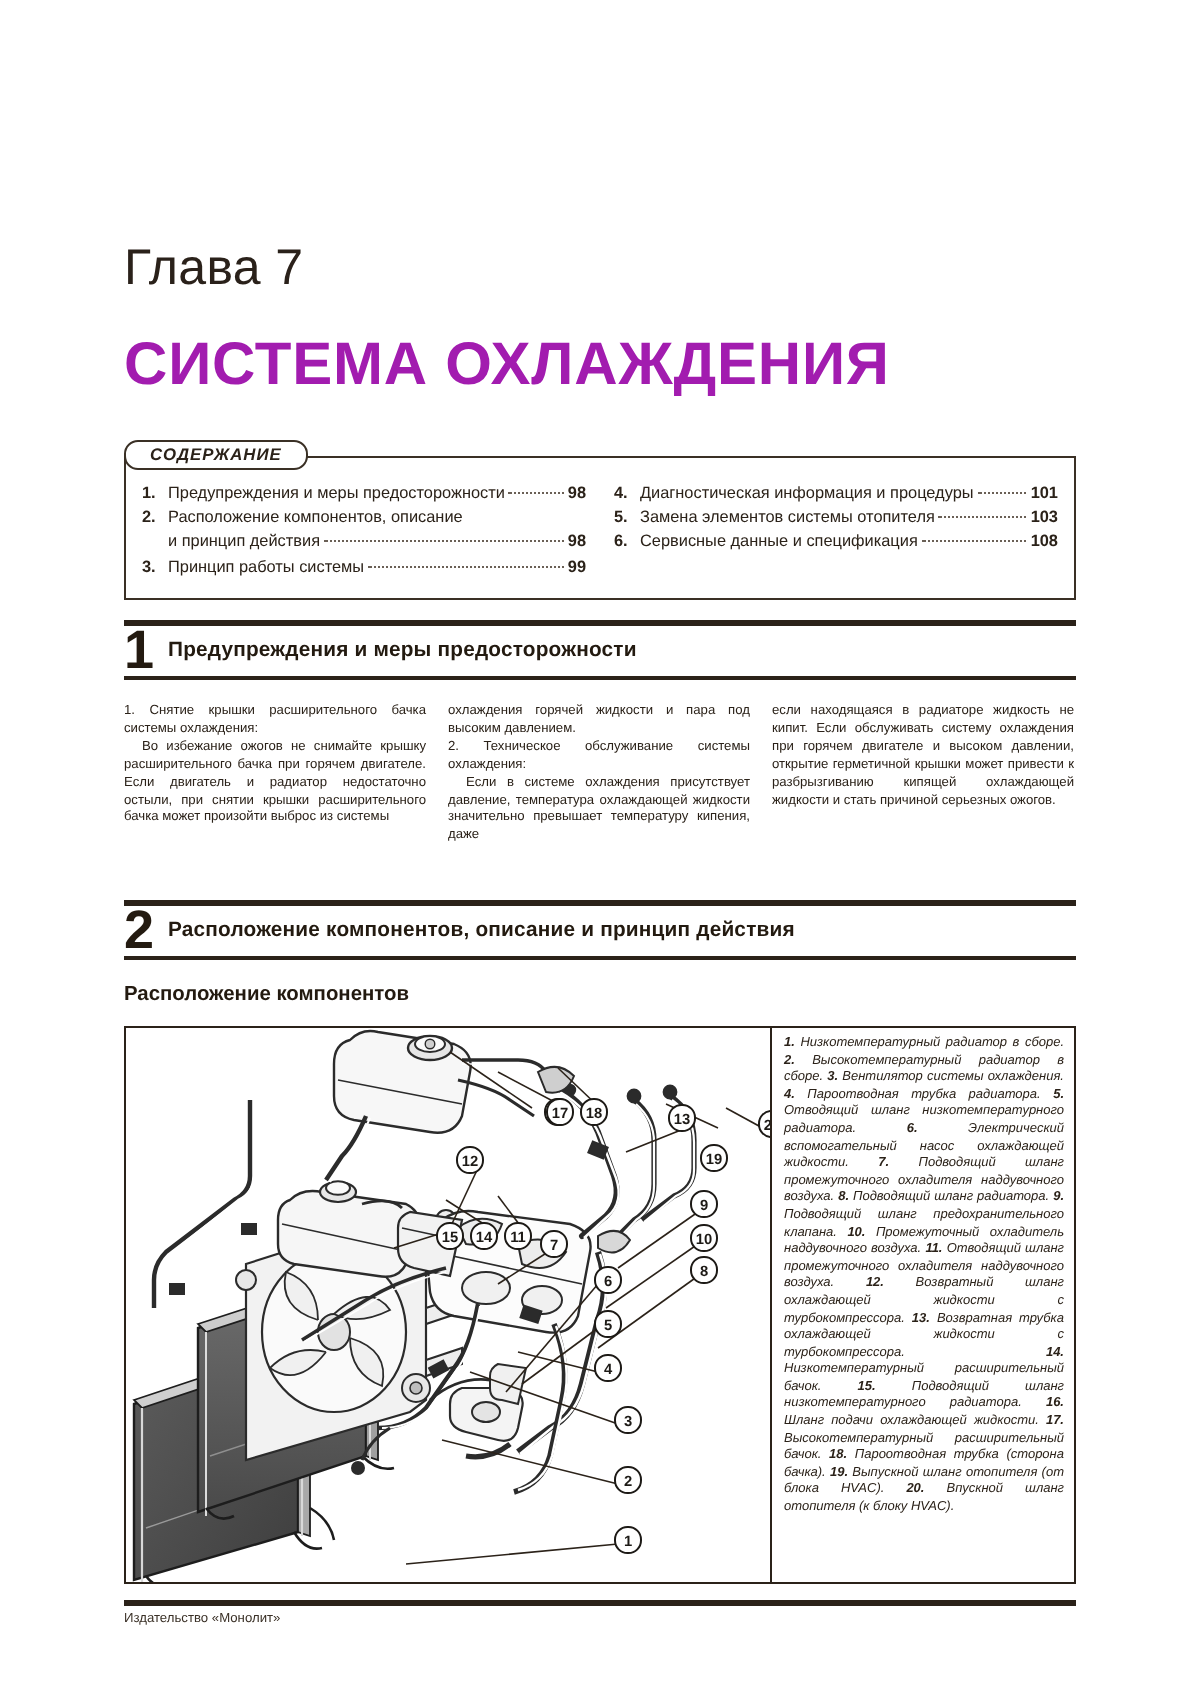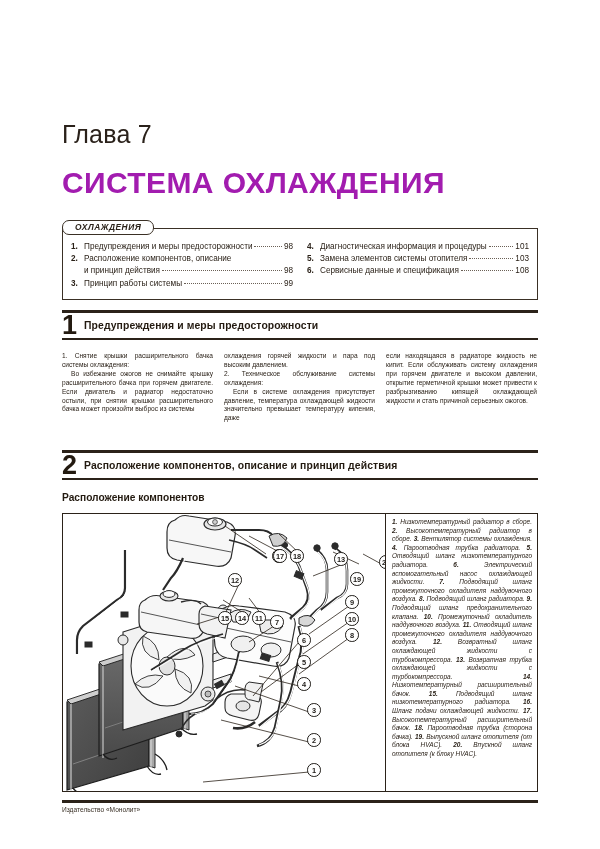--- a/index.html
+++ b/index.html
@@ -77,21 +77,21 @@
   }
   .toc-txt{ white-space:nowrap; }
   .toc-dots{
     flex:1 1 auto;
     margin:0 2px;
     border-bottom:1.1px dotted #6a6056;
     transform:translateY(-2px);
     min-width:6px;
   }
   .toc-page{
-    font-weight:400;
+    font-weight:700;
     flex:0 0 auto;
     text-align:right;
   }
   .toc-row.cont .toc-num{ width:13px; }
   
   .sec{
     position:absolute;
     left:62px;
     width:476px;
   }
@@ -253,21 +253,21 @@
         </div>
         <div class="toc-row">
           <span class="toc-num">6.</span>
           <span class="toc-txt">Сервисные данные и спецификация</span>
           <span class="toc-dots"></span>
           <span class="toc-page">108</span>
         </div>
       </div>
     </div>
   </div>
-  <div class="toc-tab">ОХЛАЖДЕНИЯ</div>
+  <div class="toc-tab">СОДЕРЖАНИЕ</div>
 
   <div class="sec" style="top:310px;">
     <div class="rule-top"></div>
     <div class="sec-body">
       <span class="sec-digit">1</span>
       <span class="sec-title">Предупреждения и меры предосторожности</span>
     </div>
     <div class="rule-bot"></div>
   </div>
 

